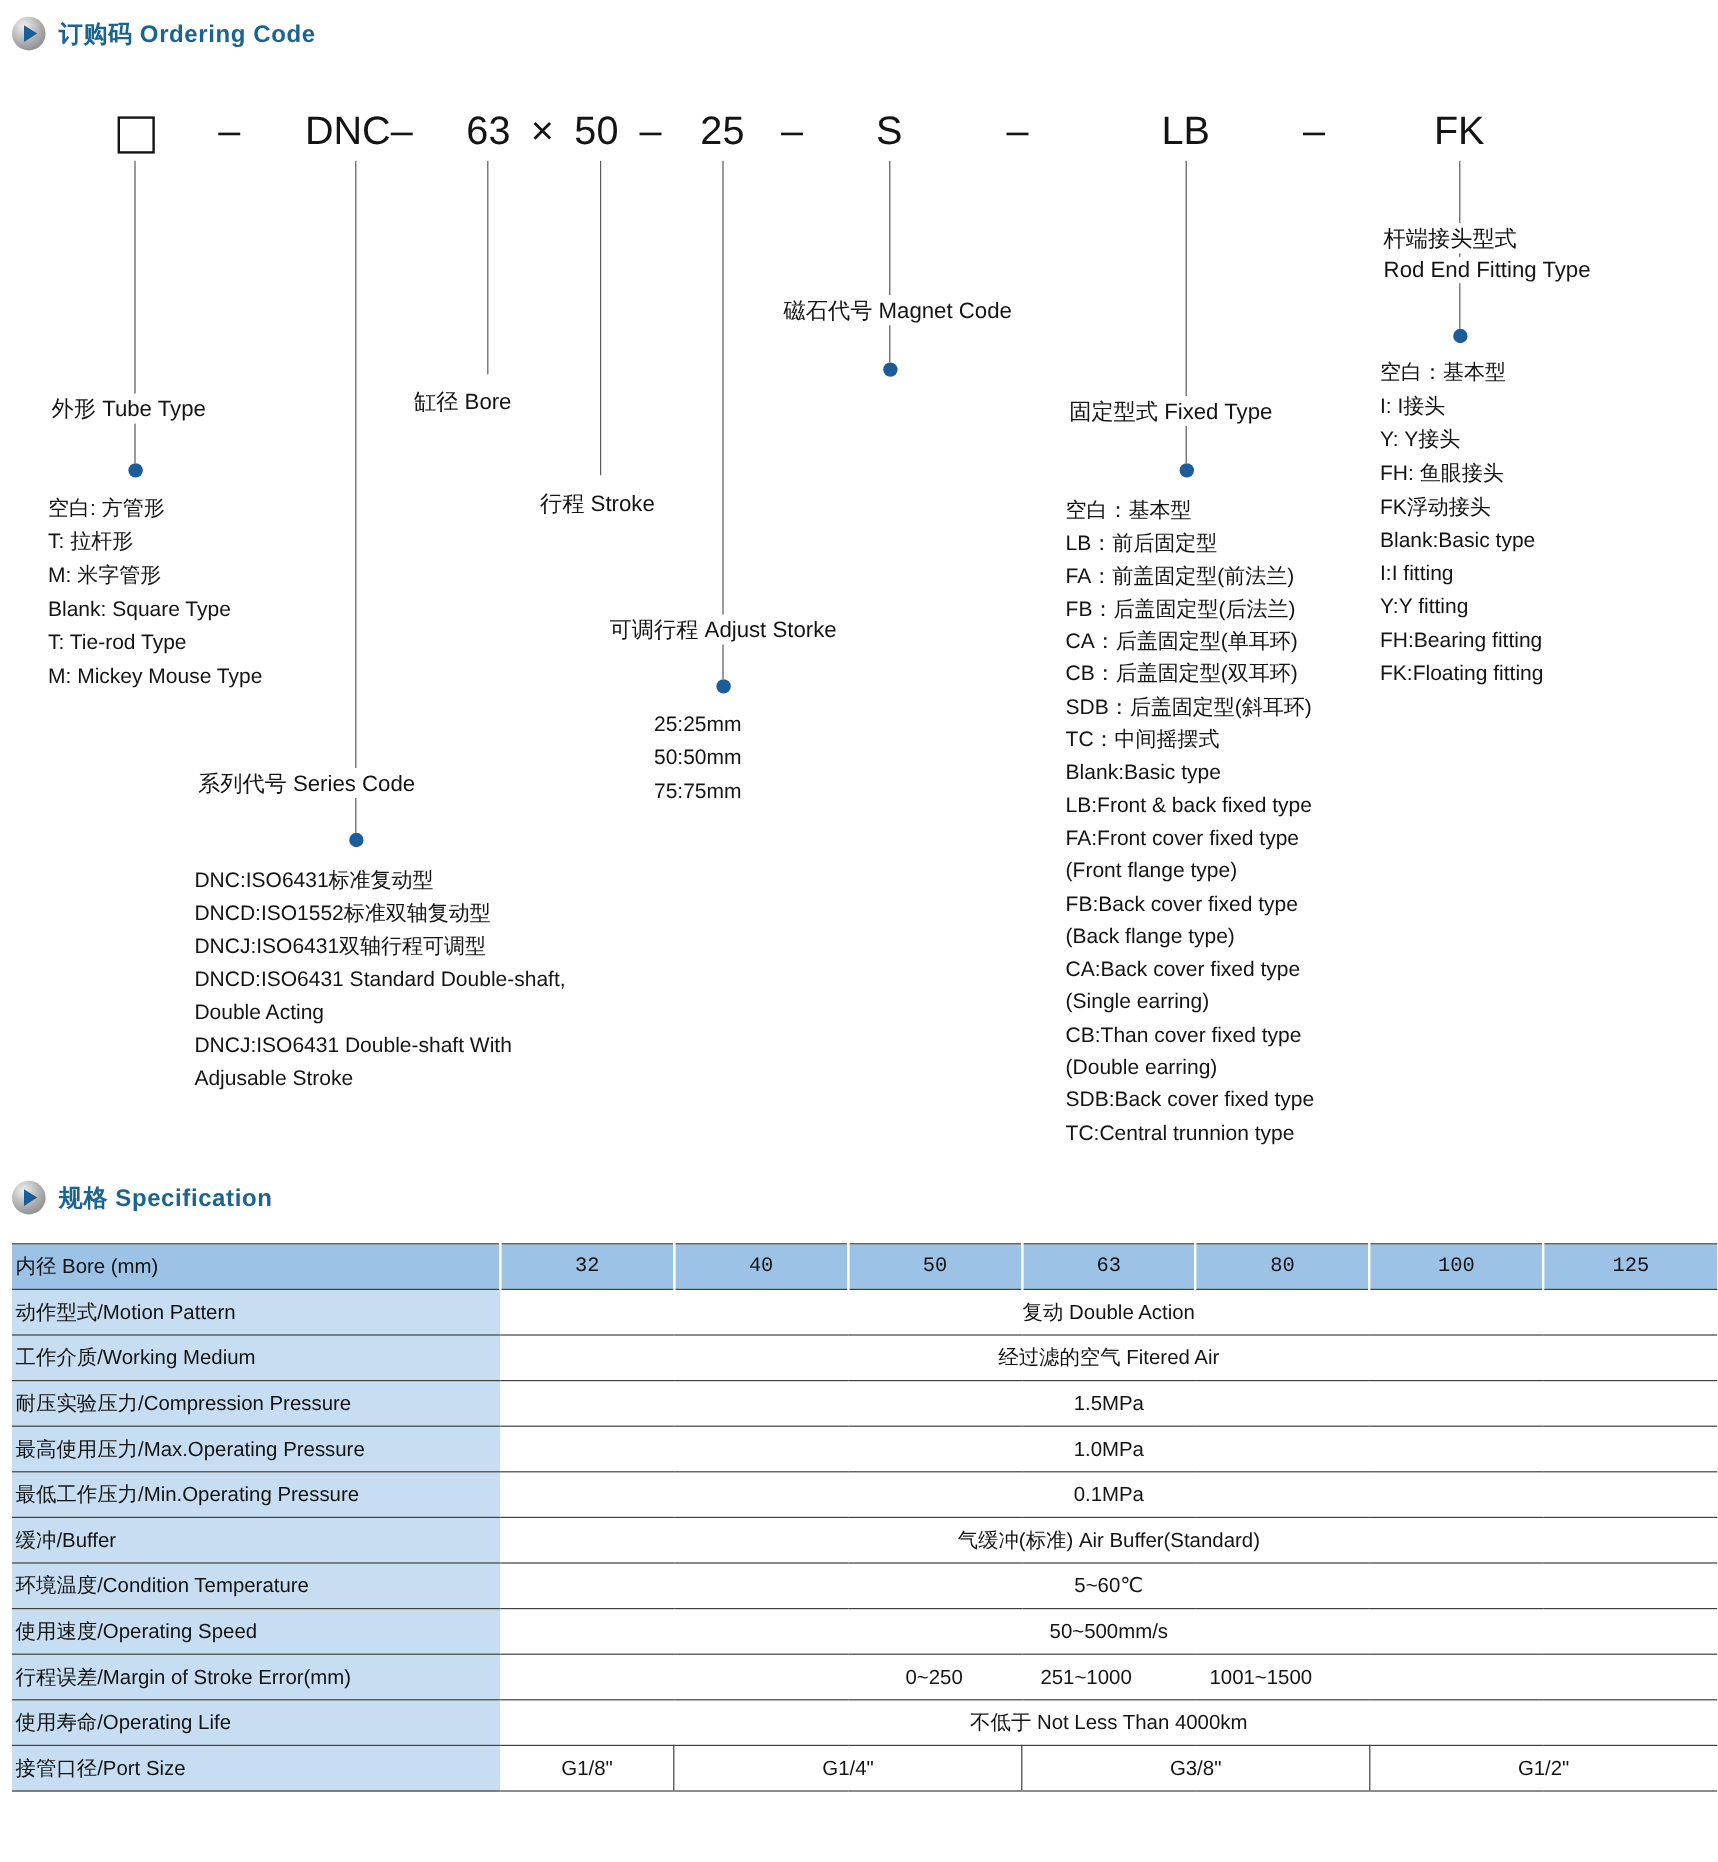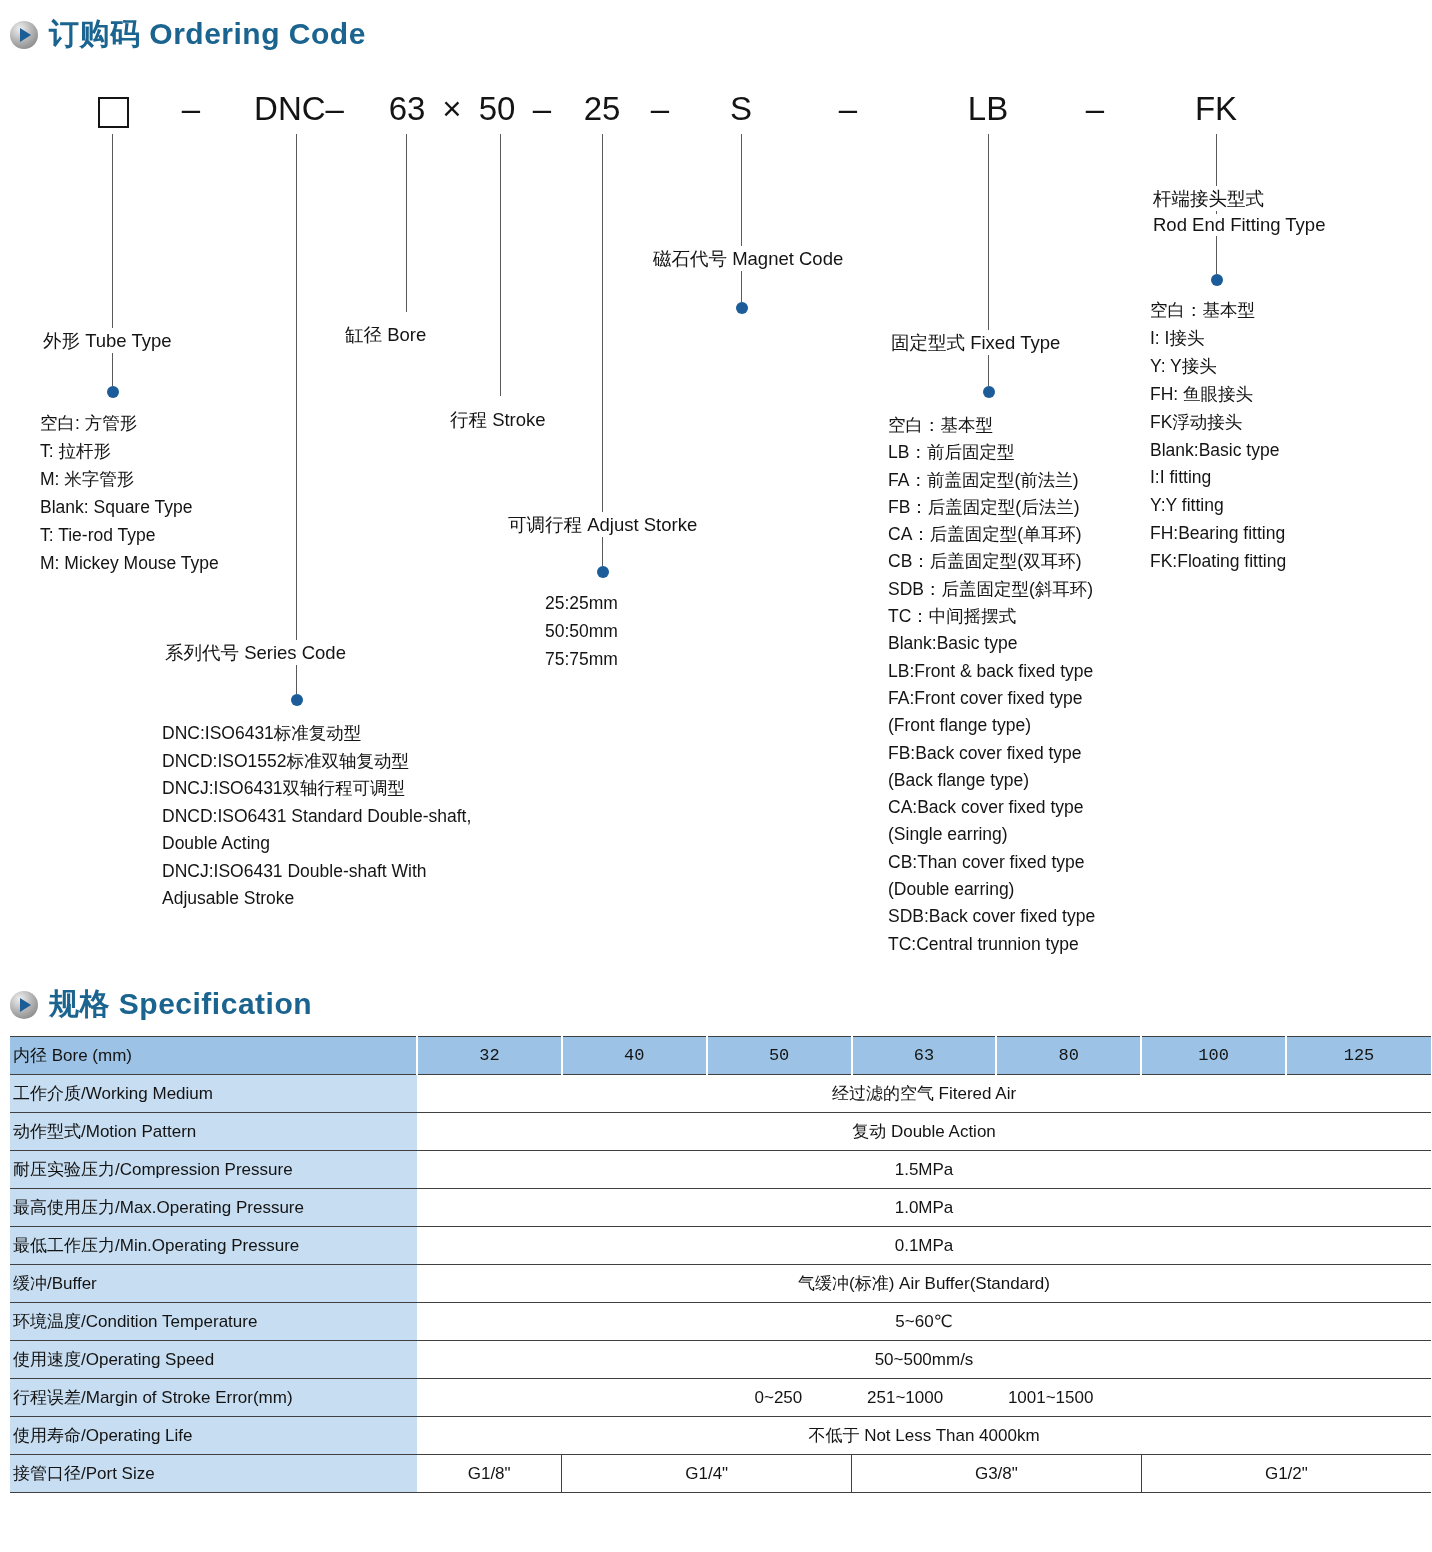--- a/index.html
+++ b/index.html
@@ -17,21 +17,21 @@
     width:28px; height:28px; border-radius:50%;
     background:radial-gradient(circle at 35% 28%, #efefef 0%, #b5b5b5 45%, #767676 100%);
     display:flex; align-items:center; justify-content:center; flex:0 0 auto;
   }
   .sec-icon::after {
     content:""; width:0; height:0;
     border-left:11px solid #1b5e97;
     border-top:7px solid transparent; border-bottom:7px solid transparent;
     margin-left:3px;
   }
-  .sec-title { font-size:30px; font-weight:bold; color:#1a648f; letter-spacing:.5px; }
+  .sec-title { font-size:20px; font-weight:bold; color:#1a648f; letter-spacing:.5px; }
 
   
   .code-token { position:absolute; font-size:33px; color:#141414; transform:translateX(-50%); white-space:nowrap; z-index:2; }
   .code-square { position:absolute; width:31px; height:31px; border:2.5px solid #141414; background:#fff; z-index:2; }
   .vline { position:absolute; width:1px; background:#5a5a5a; z-index:0; }
   .dot { position:absolute; width:12px; height:12px; border-radius:50%; background:#1b5c99; transform:translateX(-50%); z-index:2; }
   .blk-label { position:absolute; font-size:18.5px; color:#141414; white-space:nowrap; z-index:2; }
   .blk-label.masked { background:#fff; padding:0 3px; }
   .blk-lines { position:absolute; font-size:17.5px; color:#141414; z-index:1; }
   .blk-lines div { white-space:nowrap; }
@@ -184,26 +184,26 @@
         <td class="label-head">内径 Bore (mm)</td>
         <td class="bore-head">32</td>
         <td class="bore-head">40</td>
         <td class="bore-head">50</td>
         <td class="bore-head">63</td>
         <td class="bore-head">80</td>
         <td class="bore-head">100</td>
         <td class="bore-head">125</td>
       </tr>
       <tr>
+        <td class="spec-label">动作型式/Motion Pattern</td>
+        <td class="spec-value" colspan="7">复动 Double Action</td>
+      </tr>
+      <tr>
         <td class="spec-label">工作介质/Working Medium</td>
         <td class="spec-value" colspan="7">经过滤的空气 Fitered Air</td>
-      </tr>
-      <tr>
-        <td class="spec-label">动作型式/Motion Pattern</td>
-        <td class="spec-value" colspan="7">复动 Double Action</td>
       </tr>
       <tr>
         <td class="spec-label">耐压实验压力/Compression Pressure</td>
         <td class="spec-value" colspan="7">1.5MPa</td>
       </tr>
       <tr>
         <td class="spec-label">最高使用压力/Max.Operating Pressure</td>
         <td class="spec-value" colspan="7">1.0MPa</td>
       </tr>
       <tr>

